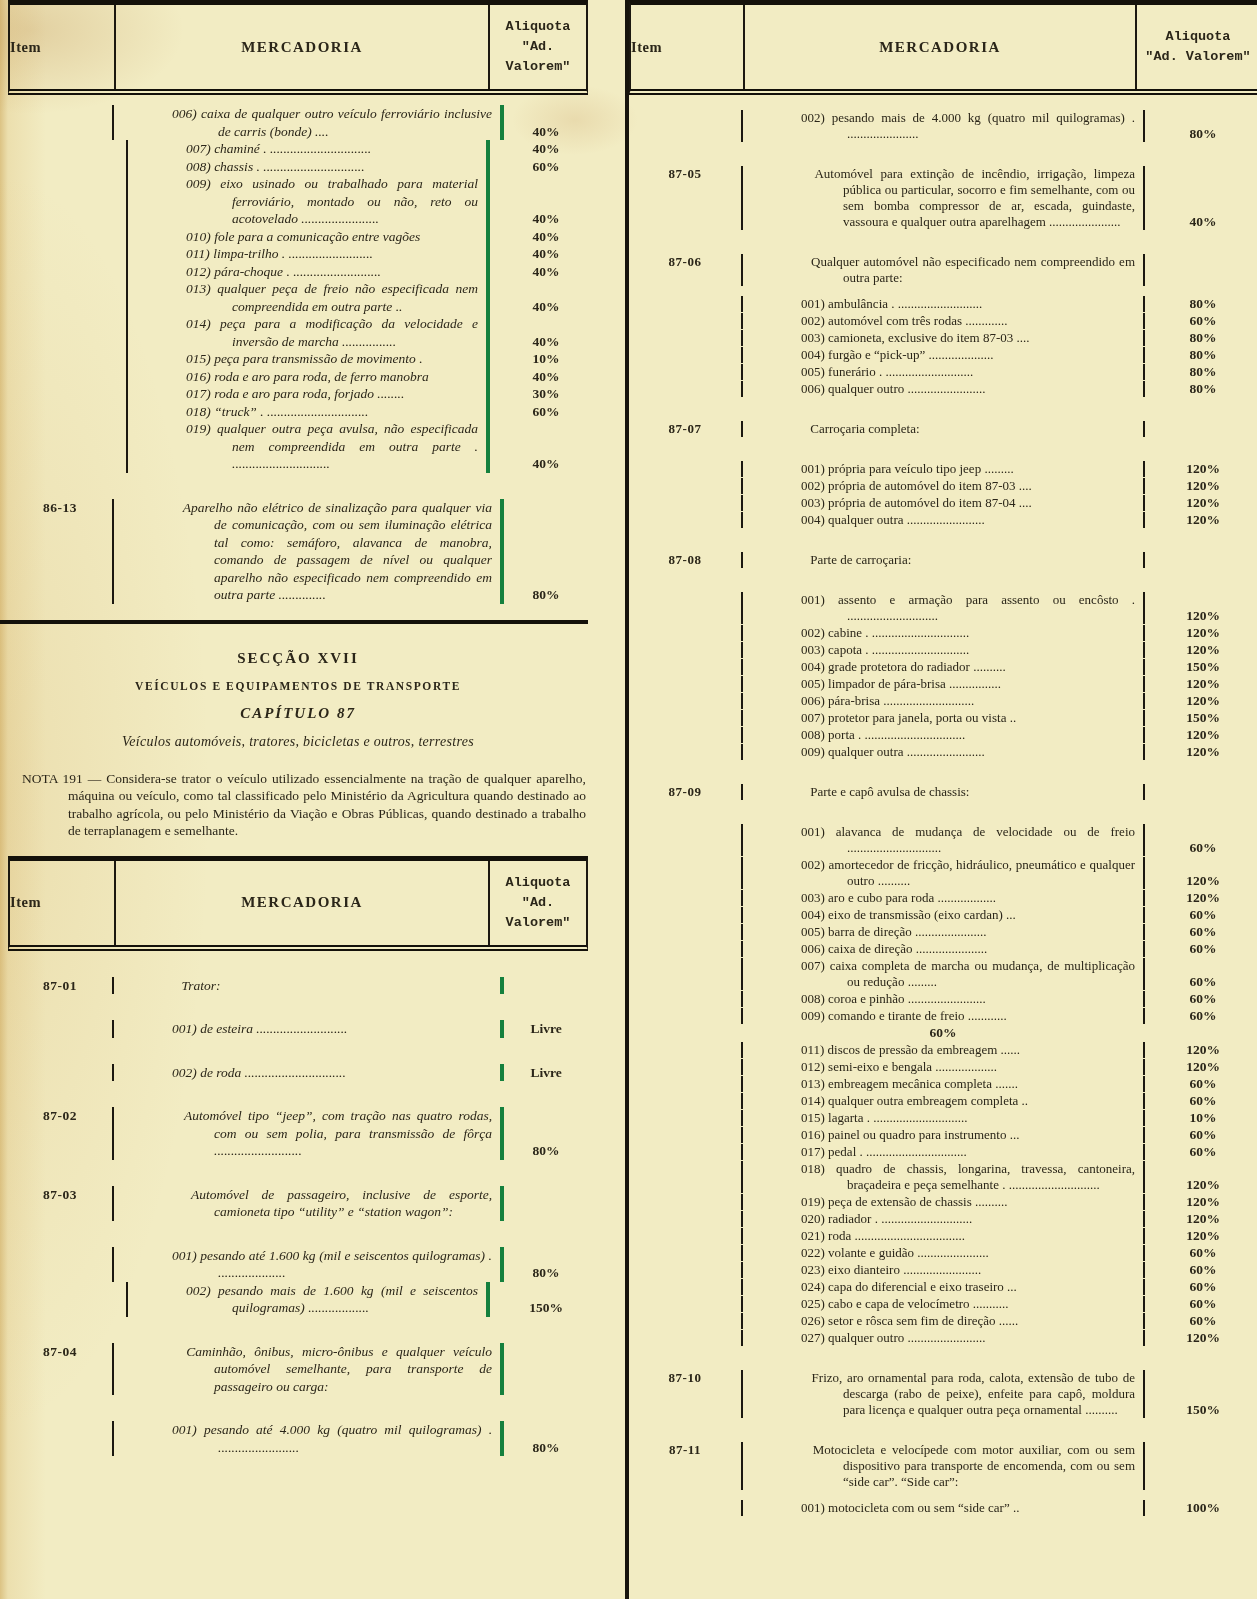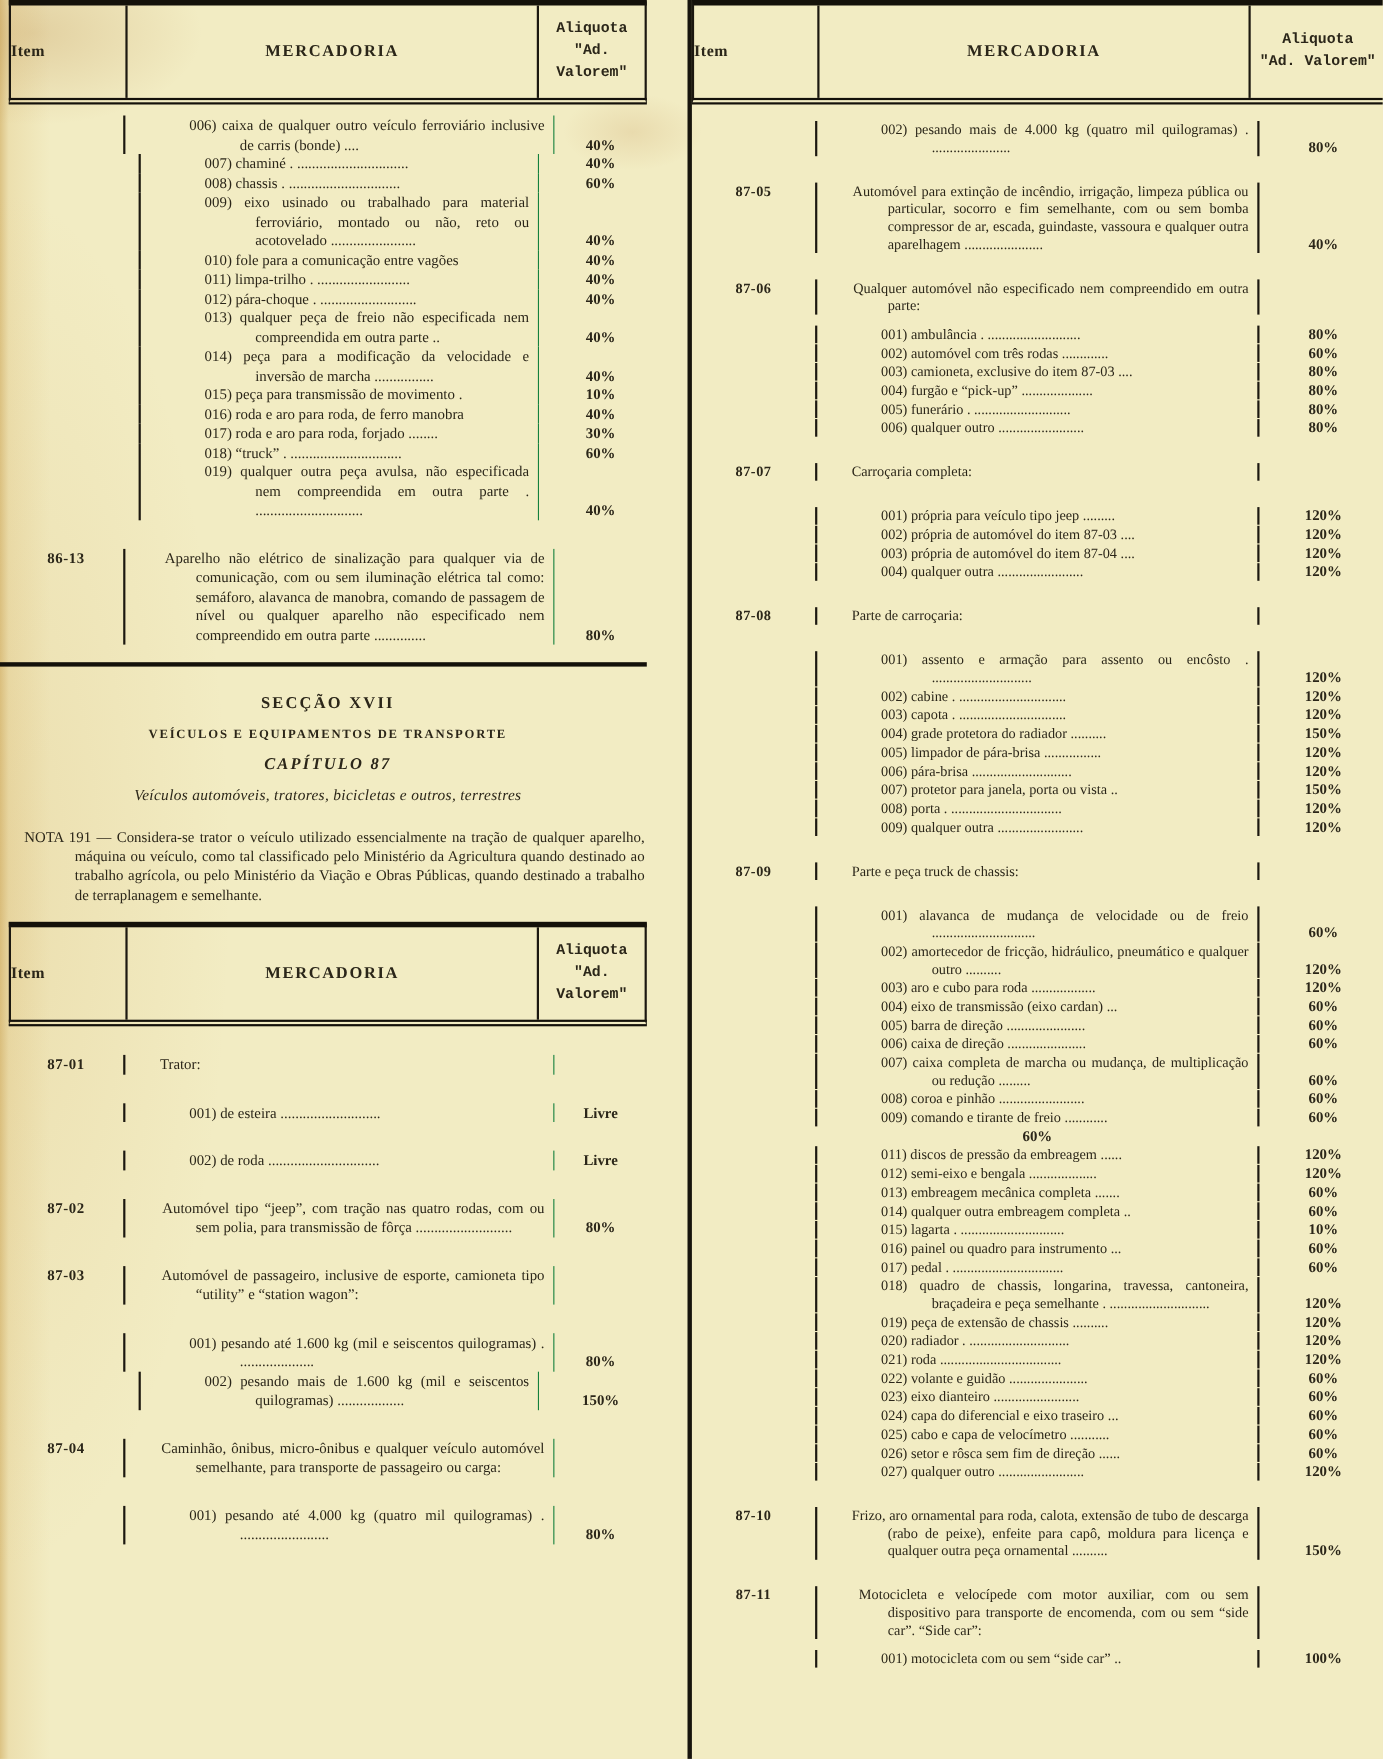--- a/index.html
+++ b/index.html
@@ -29,24 +29,24 @@
   .th-merc{text-align:center;font-weight:bold;font-size:15px;letter-spacing:1.5px;border-left:2px solid #1c1810;border-right:2px solid #1c1810;align-self:stretch;display:flex;align-items:center;justify-content:center;}
   .th-aliq{text-align:center;font-weight:bold;font-size:13.5px;line-height:20px;font-family:Liberation Mono, monospace;}
   
   .tbody{position:relative;}
   .tbody .rows{position:relative;}
   .row{display:grid;}
   .tbl-left .row{grid-template-columns:104px 1fr 84px;font-size:13.5px;line-height:17.5px;}
   .tbl-right .row{grid-template-columns:112px 1fr 116px;font-size:13px;line-height:16px;}
   .c-item{text-align:center;font-weight:bold;letter-spacing:.5px;}
   .c-merc{text-align:justify;position:relative;}
-  .tbl-left .c-merc{border-left:2px solid #1c1810;border-right:1px solid #15803d;padding-right:8px;}
+  .tbl-left .c-merc{border-left:2px solid #1c1810;border-right:4px solid #15803d;padding-right:8px;font-style:italic;}
   .tbl-right .c-merc{border-left:2px solid #1c1810;border-right:2px solid #1c1810;padding-right:8px;}
   .is-sub .c-merc{padding-left:104px;text-indent:-46px;}
-  .is-main .c-merc{padding-left:64px;text-indent:-36px;}
+  .is-main .c-merc{padding-left:100px;text-indent:-36px;}
   .subnum{font-weight:normal;}
   .subnum:after{content:"\00a0";}
   .c-rate{align-self:end;text-align:center;font-weight:bold;white-space:nowrap;font-size:13.5px;}
   
   .sp-xs{margin-top:1px;}
   .sp-md{margin-top:10px;}
   .sp-lg{margin-top:15px;}
   .sp-xl{margin-top:24px;}
   .tbl-left .sp-lg{margin-top:0;gap:14px;}
   .tbl-left .sp-xl{margin-top:26px;}
@@ -404,21 +404,21 @@
             </div>
 
             <div class="row sp-xs is-sub">
               <div class="c-item"></div>
               <div class="c-merc"><span class="subnum">009)</span><span>qualquer outra ........................</span></div>
               <div class="c-rate">120%</div>
             </div>
 
             <div class="row sp-xl is-main">
               <div class="c-item">87-09</div>
-              <div class="c-merc"><span class="subnum"></span><span>Parte e peça truck de chassis:</span></div>
+              <div class="c-merc"><span class="subnum"></span><span>Parte e capô avulsa de chassis:</span></div>
               <div class="c-rate"></div>
             </div>
 
             <div class="row sp-xl is-sub">
               <div class="c-item"></div>
               <div class="c-merc"><span class="subnum">001)</span><span>alavanca de mudança de velocidade ou de freio .............................</span></div>
               <div class="c-rate">60%</div>
             </div>
 
             <div class="row sp-xs is-sub">

